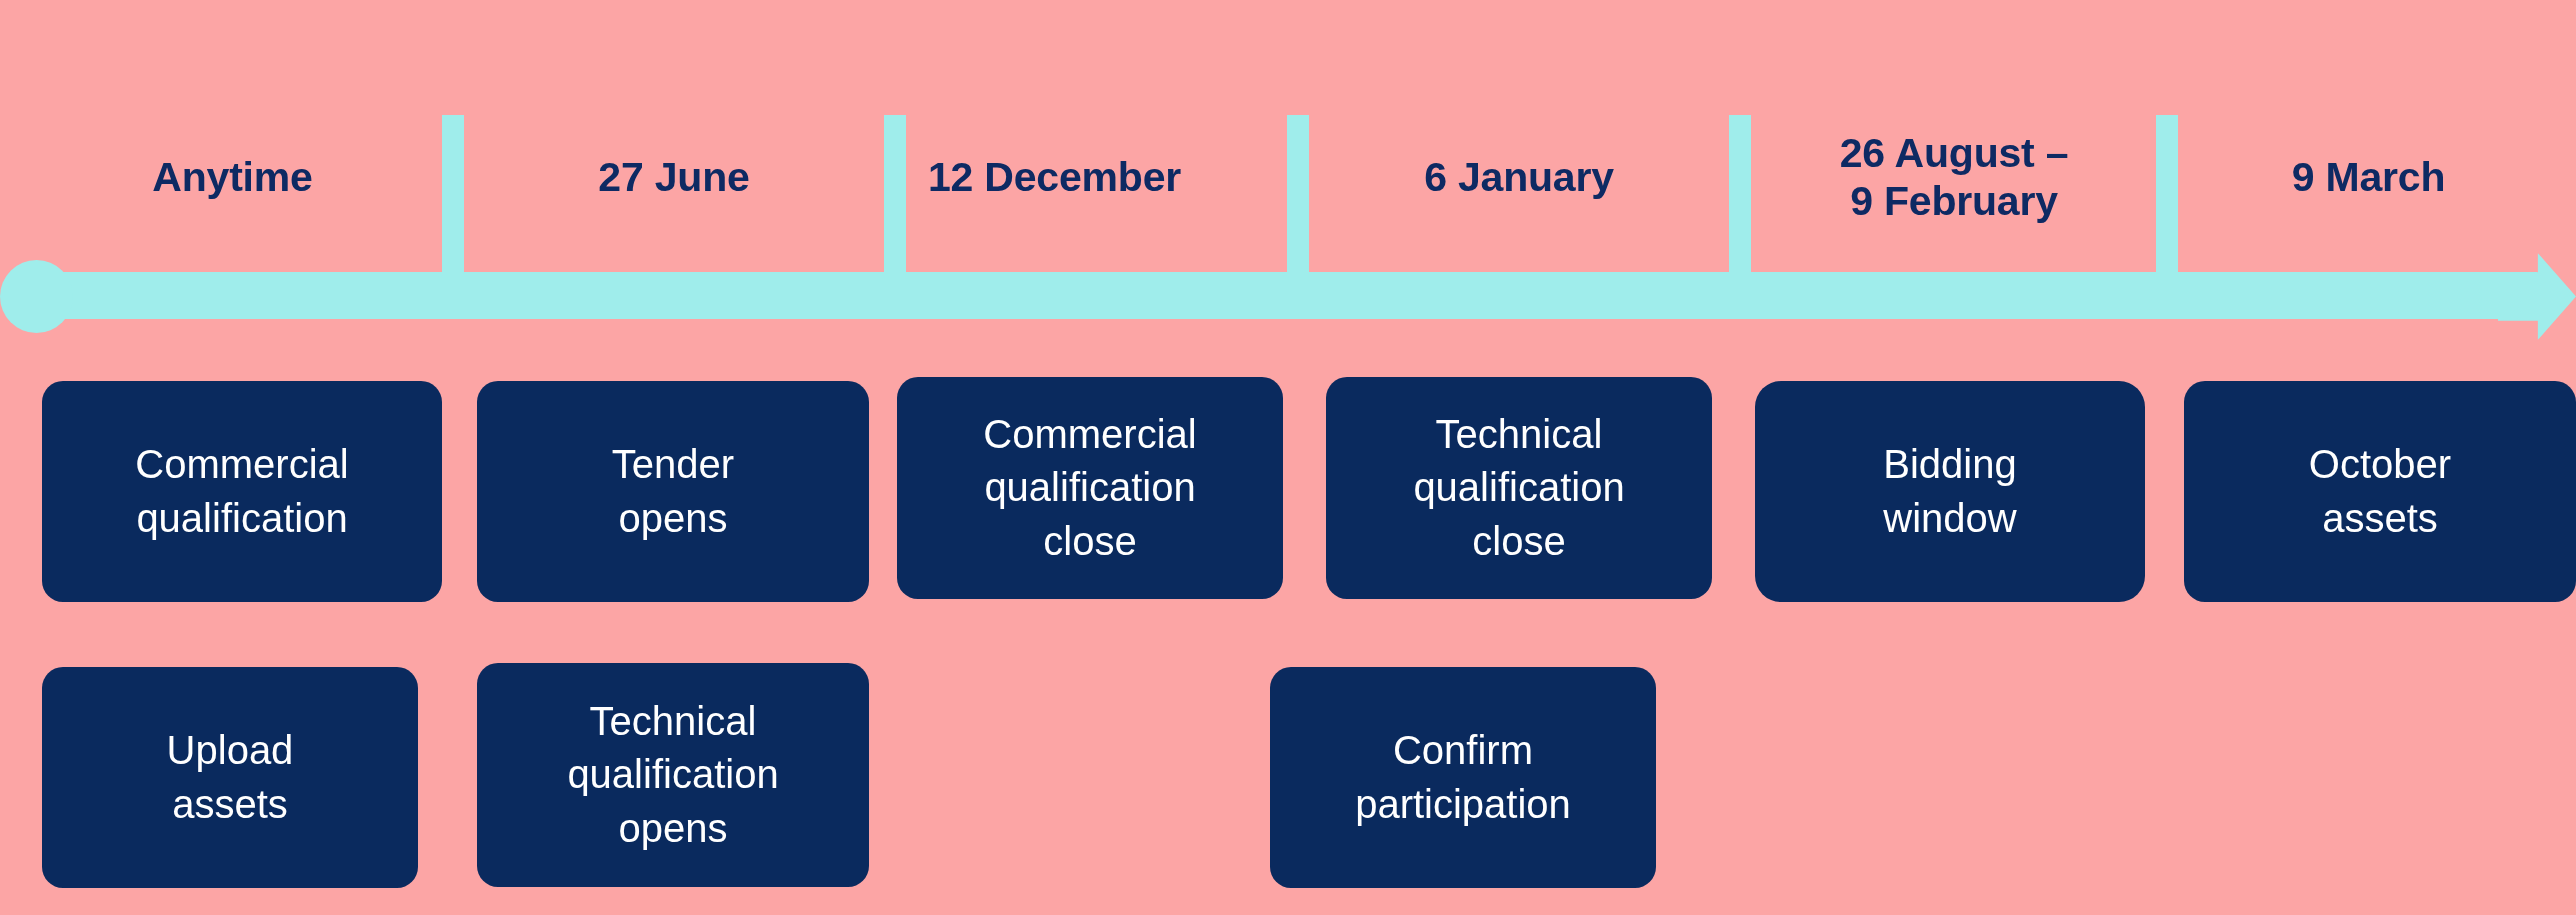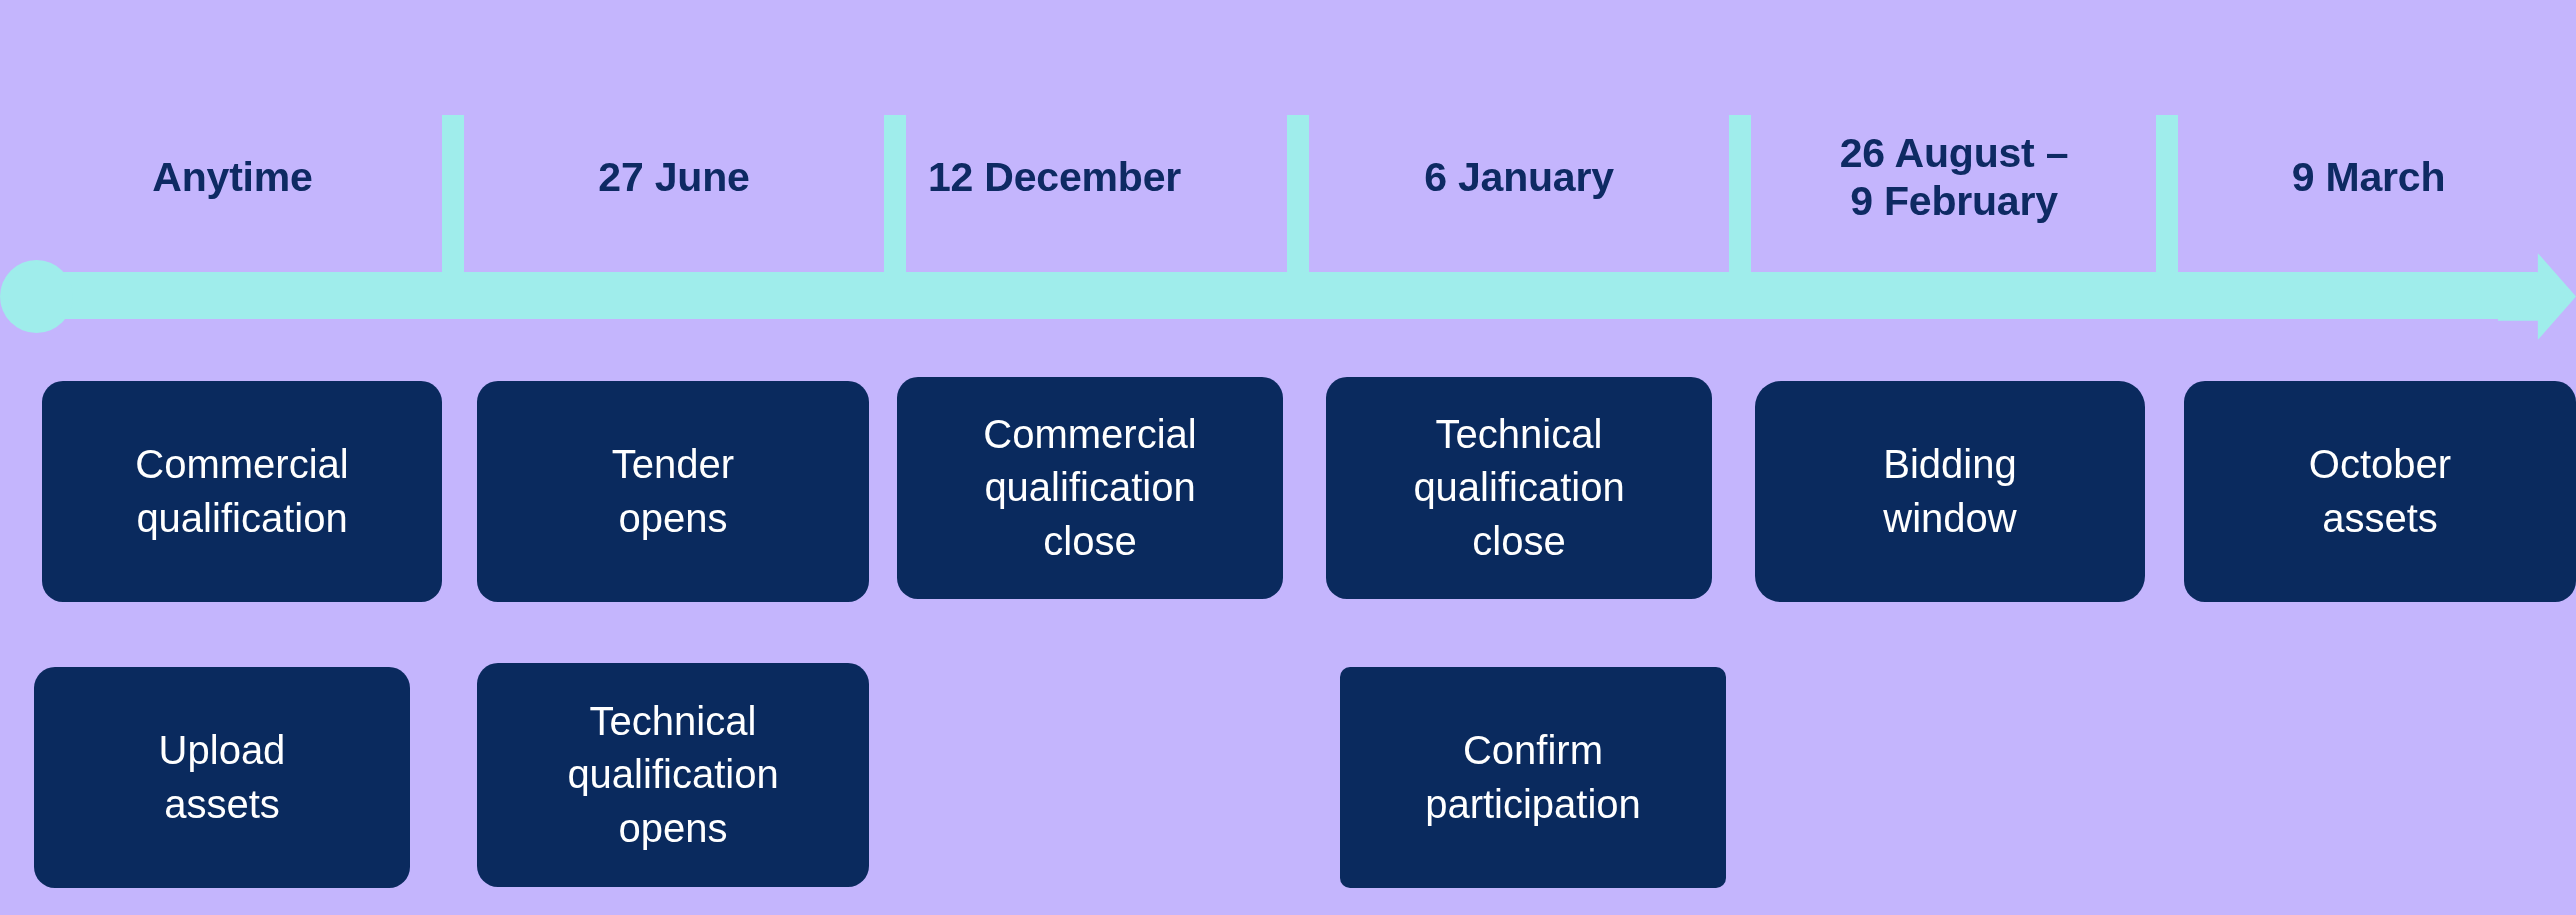--- a/index.html
+++ b/index.html
@@ -10,21 +10,21 @@
   }
   body {
     font-family: "Liberation Sans", sans-serif;
     -webkit-font-smoothing: antialiased;
   }
 
   #timeline-root {
     position: relative;
     width: 2576px;
     height: 915px;
-    background: #c4b5fd;
+    background: #fca5a5;
     overflow: hidden;
   }
 
   
   .axis-layer {
     position: absolute;
     left: 0;
     top: 0;
     width: 2576px;
     height: 347px;
@@ -200,36 +200,36 @@
     </span>
   </div>
 
   <div class="card" style="left:2184px; top:381px; width:392px; height:221px;">
     <span class="card-text">
       <span>October</span><br>
       <span>assets</span>
     </span>
   </div>
 
-  <div class="card" style="left:34px; top:667px; width:376px; height:221px;">
+  <div class="card" style="left:42px; top:667px; width:376px; height:221px;">
     <span class="card-text">
       <span>Upload</span><br>
       <span>assets</span>
     </span>
   </div>
 
   <div class="card" style="left:477px; top:663px; width:392px; height:224px;">
     <span class="card-text">
       <span>Technical</span><br>
       <span>qualification</span><br>
       <span>opens</span>
     </span>
   </div>
 
-  <div class="card" style="left:1340px; top:667px; width:386px; height:221px;border-radius:10px;">
+  <div class="card" style="left:1270px; top:667px; width:386px; height:221px;">
     <span class="card-text">
       <span>Confirm</span><br>
       <span>participation</span>
     </span>
   </div>
 
 </div>
 
 
 </body></html>

